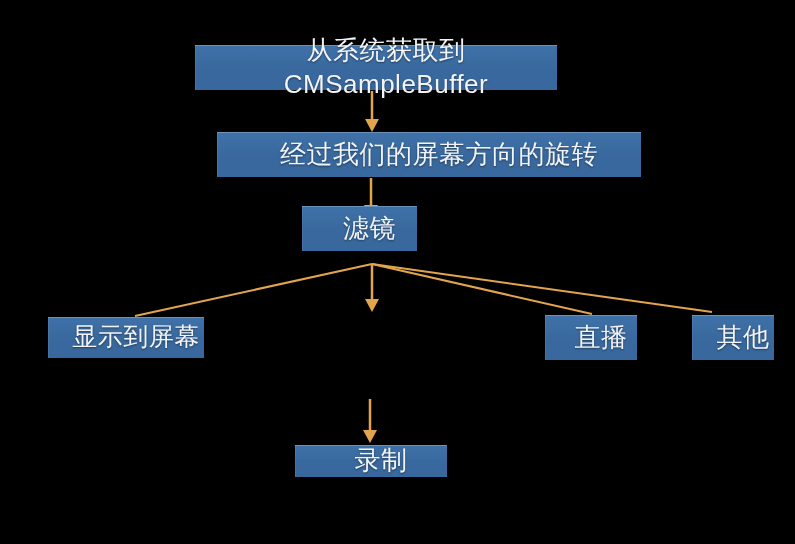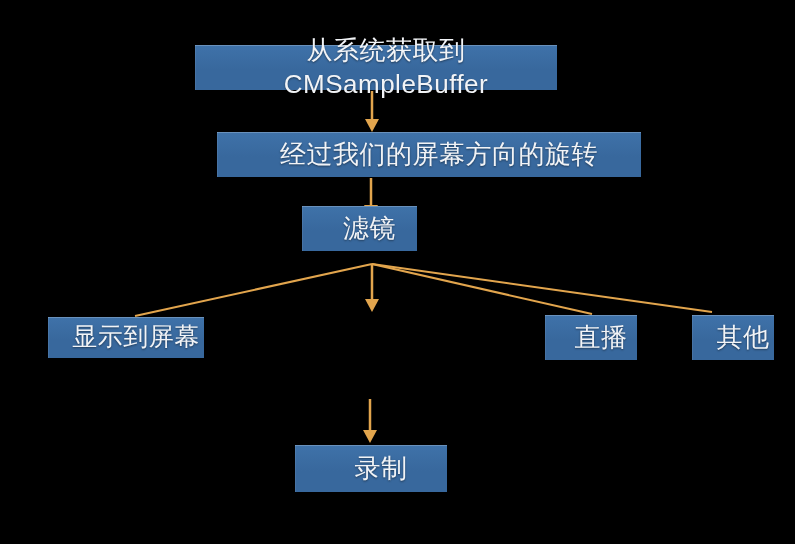--- a/index.html
+++ b/index.html
@@ -37,21 +37,21 @@
     padding-left:20px;
   }
   .node span{display:block;}
   .n-source{left:195px;top:45px;width:362px;height:45px;}
   .n-rotate{left:185px;top:132px;width:424px;height:45px;margin-left:32px;}
   .n-filter{left:302px;top:206px;width:115px;height:45px;}
   .n-display{left:48px;top:317px;width:156px;height:41px;font-size:25px;font-family:Liberation Serif, serif;}
   .n-record-rotate{left:250px;top:313px;width:233px;height:85px;font-size:24px;line-height:36px;}
   .n-live{left:545px;top:315px;width:92px;height:45px;}
   .n-other{left:692px;top:315px;width:82px;height:45px;}
-  .n-record{left:295px;top:445px;width:152px;height:47px;}
+  .n-record{left:295px;top:445px;width:152px;height:32px;}
 </style>
 </head>
 <body>
 
 <div class="stage">
 
   <svg class="edges-layer" width="795" height="544" viewBox="0 0 795 544" xmlns="http://www.w3.org/2000/svg">
 
     <line x1="372" y1="91" x2="372" y2="120" stroke-width="2.5" stroke="#E2A54D"></line>
     <polygon points="365,119 379,119 372,132" fill="#E2A54D"></polygon>

